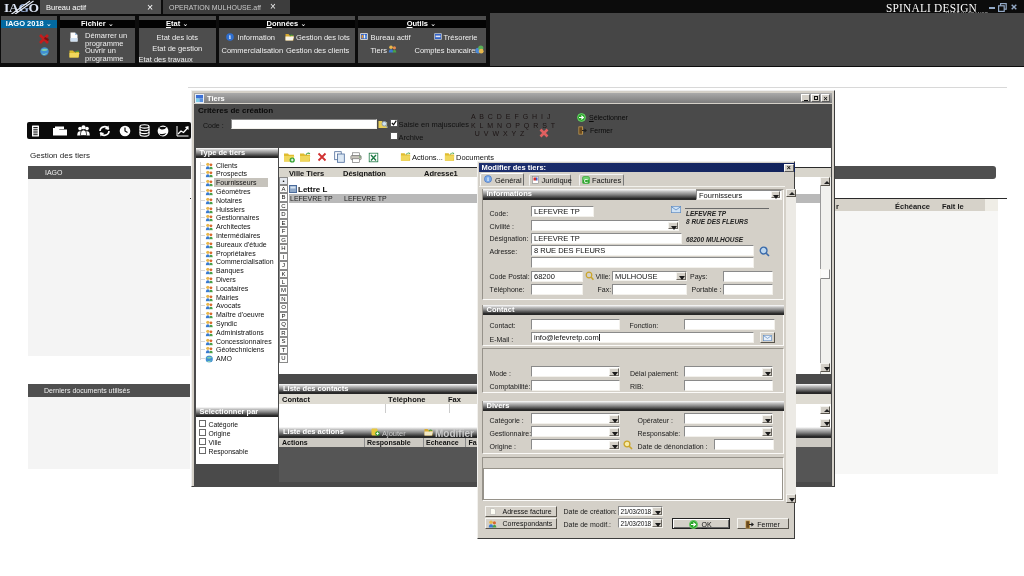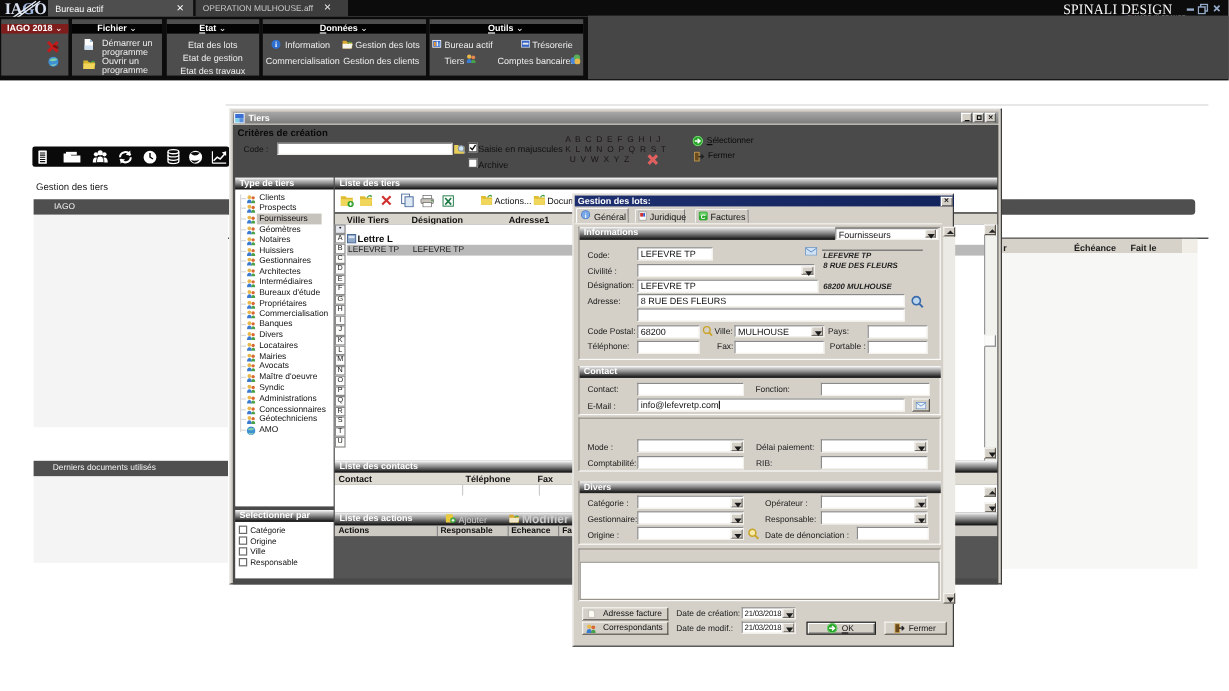--- a/index.html
+++ b/index.html
@@ -54,21 +54,21 @@
   </svg>
 <svg class="a" style="left:1011px;top:4px" width="6" height="6" viewBox="0 0 6 6">
     <path d="M0.7 0.7 L5.3 5.3 M5.3 0.7 L0.7 5.3" stroke="#93a9c6" stroke-width="1.4"></path>
   </svg>
 
 <div class="a" style="left:0;top:14px;width:1024px;height:52.5px;background:#0c0c0c"></div>
 <div class="a" style="left:490px;top:13px;width:534px;height:53px;background:#464646"></div>
 <div id="menubar">
 
 <div class="a" style="left:1px;top:16px;width:56px;height:47px;background:#4d4d4d">
-  <div class="a" style="left:0;top:3.5px;width:56px;height:8.5px;background:#7f1d1d;color:#fff;font-size:7.5px;line-height:8.5px;text-align:center;font-weight:bold">IAGO 2018 <span style="font-weight:normal">⌄</span></div>
+  <div class="a" style="left:0;top:3.5px;width:56px;height:8.5px;background:#0369a1;color:#fff;font-size:7.5px;line-height:8.5px;text-align:center;font-weight:bold">IAGO 2018 <span style="font-weight:normal">⌄</span></div>
   <svg class="a" style="left:38px;top:17px" width="11" height="11" viewBox="0 0 11 11">
         <path d="M1 2 L9 10 M9 2 L1 10" stroke="#c41c1c" stroke-width="2.6"></path>
         <path d="M5.5 5 l4 2" stroke="#7a0f0f" stroke-width="2"></path>
       </svg>
   <svg class="a" style="left:39px;top:31px" width="9" height="9" viewBox="0 0 9 9">
         <circle cx="4.5" cy="4.5" r="4.2" fill="#3f8fd4"></circle>
         <path d="M1 3 Q4 0.6 8 2.4 Q6 4.5 3.4 4 Q1.6 3.7 1 3Z" fill="#7fd0a8"></path>
         <path d="M2 6.5 Q4.5 7.6 7.5 5.8 Q6 7.9 4 8 Q2.6 7.8 2 6.5Z" fill="#8fd8b0"></path>
       </svg>
 </div>
@@ -86,21 +86,21 @@
         <path d="M0.5 4 H10.5 L9 8.5 H0.5Z" fill="#f0d75c"></path>
         <path d="M6 3.2 q2.5 -3 4.3 -0.6 l-1.1 0.4 q-1.4 -1.4 -2.4 0.8Z" fill="#3f9e3f"></path>
       </svg>
   <div class="a mi" style="left:25px;top:31px;line-height:8px">Ouvrir un<br>programme</div>
 </div>
 
 <div class="a" style="left:138.5px;top:16px;width:77.5px;height:47px;background:#4d4d4d">
   <div class="a" style="left:0;top:3.5px;width:77.5px;height:8.5px;background:#030303;color:#fff;font-size:7.5px;line-height:8.5px;text-align:center;font-weight:bold"><u>E</u>tat <span style="font-weight:normal">⌄</span></div>
   <div class="a mi" style="left:0;top:17px;width:77.5px;text-align:center">Etat des lots</div>
   <div class="a mi" style="left:0;top:28px;width:77.5px;text-align:center">Etat de gestion</div>
-  <div class="a mi" style="left:0;top:39px;width:77.5px;text-align:center">Etat des travaux</div>
+  <div class="a mi" style="left:0;top:39px;width:77.5px;">Etat des travaux</div>
 </div>
 
 <div class="a" style="left:218.5px;top:16px;width:136px;height:47px;background:#4d4d4d">
   <div class="a" style="left:0;top:3.5px;width:136px;height:8.5px;background:#030303;color:#fff;font-size:7.5px;line-height:8.5px;text-align:center;font-weight:bold"><u>D</u>onnées <span style="font-weight:normal">⌄</span></div>
   <svg class="a" style="left:7px;top:16.5px" width="8" height="8" viewBox="0 0 8 8">
         <circle cx="4" cy="4" r="3.8" fill="#2f6fd0"></circle>
         <text x="4" y="6.4" font-size="6.5" font-weight="bold" fill="#fff" text-anchor="middle" font-family="Liberation Serif">i</text>
       </svg>
   <div class="a mi" style="left:19px;top:17px">Information</div>
   <svg class="a" style="left:66px;top:16.5px" width="9" height="8" viewBox="0 0 9 8">
@@ -391,36 +391,35 @@
           </svg>
         <div class="a" style="left:20.5px;top:188.3px">Géotechniciens</div>
         <div class="a" style="left:5px;top:200.1px;width:4px;height:1px;background:#d8d8d8"></div>
         <svg class="a" style="left:9px;top:197.1px" width="8.5" height="8" viewBox="0 0 9 8">
             <use href="#glb"></use>
           </svg>
         <div class="a" style="left:20.5px;top:197.1px">AMO</div>
       </div>
     </div>
 
-    <div class="a" style="left:1.5px;top:321px;width:82px;height:58px">
+    <div class="a" style="left:1.5px;top:303px;width:82px;height:58px">
       <div class="ghead" style="height:10px">Selectionner par</div>
       <div style="height:47px;background:#fff;position:relative;font-size:6.8px;color:#111">
         <div class="a cb" style="left:3px;top:3px;width:7px;height:7px"></div>
           <div class="a" style="left:13px;top:3.5px">Catégorie</div>
         <div class="a cb" style="left:3px;top:12px;width:7px;height:7px"></div>
           <div class="a" style="left:13px;top:12.5px">Origine</div>
         <div class="a cb" style="left:3px;top:21px;width:7px;height:7px"></div>
           <div class="a" style="left:13px;top:21.5px">Ville</div>
         <div class="a cb" style="left:3px;top:30px;width:7px;height:7px"></div>
           <div class="a" style="left:13px;top:30.5px">Responsable</div>
       </div>
     </div>
 
     <div class="a" style="left:85px;top:44px;width:552px;height:236px">
-      <div class="ghead" style="height:10px">Liste des tiers</div>
       <div style="height:19px;background:#fff;position:relative" id="ltoolbar">
         <svg class="a" style="left:4px;top:3px" width="12" height="12" viewBox="0 0 12 12">
             <path d="M1 2.5 H5 L6 3.8 H11 V10.5 H1Z" fill="#e0bc30"></path>
             <path d="M1 5 H11.3 L10 10.5 H1Z" fill="#f0d75c"></path>
             <circle cx="9.2" cy="9" r="2.6" fill="#2fa02f"></circle>
             <path d="M9.2 7.6 V10.4 M7.8 9 H10.6" stroke="#fff" stroke-width="1"></path>
           </svg>
         <svg class="a" style="left:20px;top:3px" width="12" height="12" viewBox="0 0 12 12">
             <path d="M1 2.5 H5 L6 3.8 H11 V10.5 H1Z" fill="#e0bc30"></path>
             <path d="M1 5 H11.3 L10 10.5 H1Z" fill="#f0d75c"></path>
@@ -549,21 +548,21 @@
         <div class="a" style="left:147px;top:1px">Echeance</div>
         <div class="a" style="left:186px;top:0;width:1px;height:9px;background:#8a8a8a"></div>
         <div class="a" style="left:189.5px;top:1px">Fa</div>
       </div>
       <div style="height:35.5px;background:#555;position:relative"></div>
     </div>
   </div>
 </div>
 
 <div id="dialog" class="a" style="z-index:3;left:477px;top:161px;width:318px;height:378px;background:#d4d0c8;border:1px solid;border-color:#f2f1ee #3c3c3c #3c3c3c #f2f1ee">
-  <div class="a" style="left:0.5px;top:0.5px;width:316px;height:9.5px;background:linear-gradient(90deg,#1d2f6f,#12235c);color:#fff;font-size:7.5px;font-weight:bold;line-height:9.5px;padding-left:3px">Gestion des lots:</div>
+  <div class="a" style="left:0.5px;top:0.5px;width:316px;height:9.5px;background:linear-gradient(90deg,#1d2f6f,#12235c);color:#fff;font-size:7.5px;font-weight:bold;line-height:9.5px;padding-left:3px">Modifier des tiers:</div>
   <div class="a" style="left:306px;top:1.5px;width:9.5px;height:8px;background:#d4d0c8;border:1px solid;border-color:#fff #5a5a5a #5a5a5a #fff;font-size:7px;line-height:6.5px;text-align:center;color:#111;font-weight:bold">×</div>
 
   <div class="a" style="left:2px;top:10.5px;width:44px;height:13.5px;background:#d4d0c8;border:1px solid;border-color:#fff #6a6a6a transparent #fff;border-radius:2px 2px 0 0"></div>
   <svg class="a" style="left:5.5px;top:13px" width="8" height="8" viewBox="0 0 8 8">
       <circle cx="4" cy="4" r="3.8" fill="#4878c8"></circle>
       <circle cx="4" cy="4" r="3.1" fill="#78a8e8"></circle>
       <text x="4" y="6.3" font-size="5.5" font-weight="bold" fill="#fff" text-anchor="middle" font-family="Liberation Serif">i</text>
     </svg>
   <div class="a" style="left:17px;top:13.5px;font-size:7.5px;color:#111">Général</div>
   <div class="a" style="left:50.5px;top:11.5px;width:42px;height:12px;background:#d0ccc4;border:1px solid;border-color:#f2f2f2 #7a7a7a transparent #f2f2f2;border-radius:2px 2px 0 0"></div>

